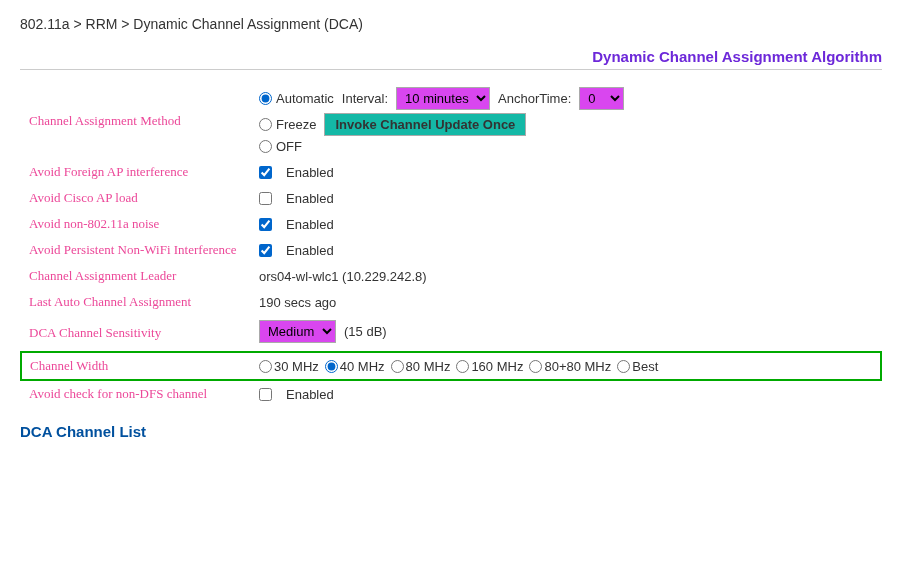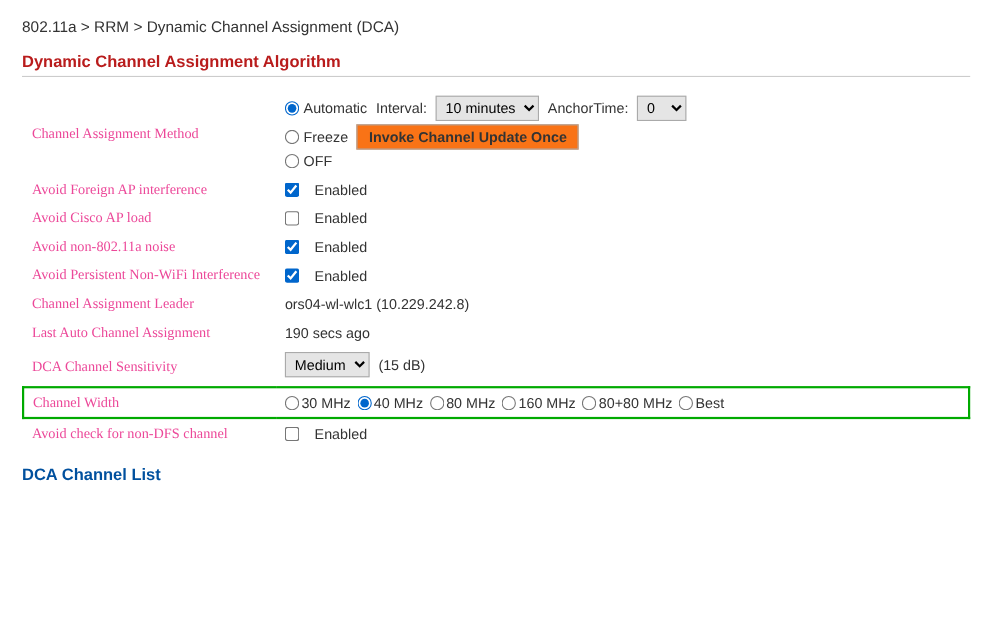--- a/index.html
+++ b/index.html
@@ -14,24 +14,25 @@
     }
     .breadcrumb {
       font-size: 14px;
       color: #333;
       margin-bottom: 16px;
       font-weight: normal;
     }
     .section-title {
       font-size: 15px;
       font-weight: bold;
-      color: #b91c1c;
+      color: #6d28d9;
       border-bottom: 1px solid #ccc;
       padding-bottom: 4px;
       margin-bottom: 12px;
+      text-align: right;
     }
     .form-table {
       width: 100%;
       border-collapse: collapse;
     }
     .form-table td {
       padding: 5px 8px;
       vertical-align: middle;
     }
     .label-col {
@@ -51,24 +52,24 @@
     .inline-controls {
       display: flex;
       align-items: center;
       gap: 8px;
       margin-bottom: 3px;
     }
     select {
       padding: 2px 4px;
       font-size: 13px;
       border: 1px solid #aaa;
-      background: #e5e5e5;
+      background: #d946ef;
     }
     button.invoke-btn {
-      background: #f97316;
+      background: #14b8a6;
       border: 1px solid #aaa;
       padding: 3px 10px;
       font-size: 13px;
       font-weight: bold;
       cursor: pointer;
       color: #333;
     }
     input[type="radio"] {
       accent-color: #0066cc;
       cursor: pointer;

